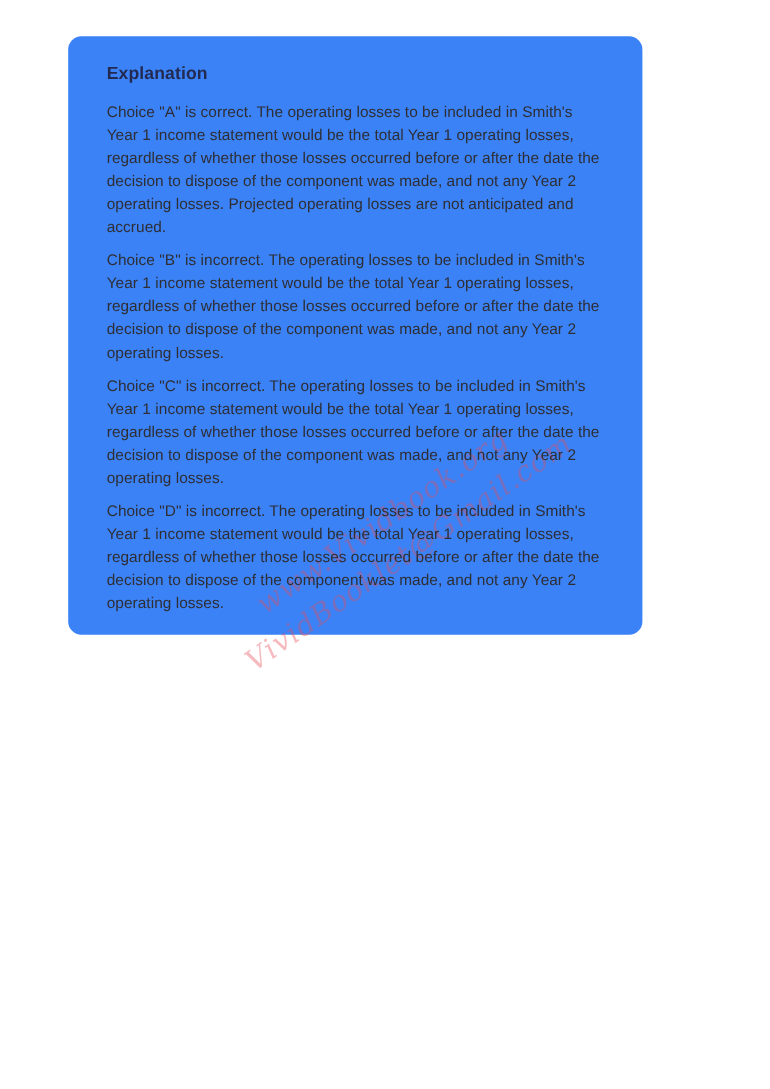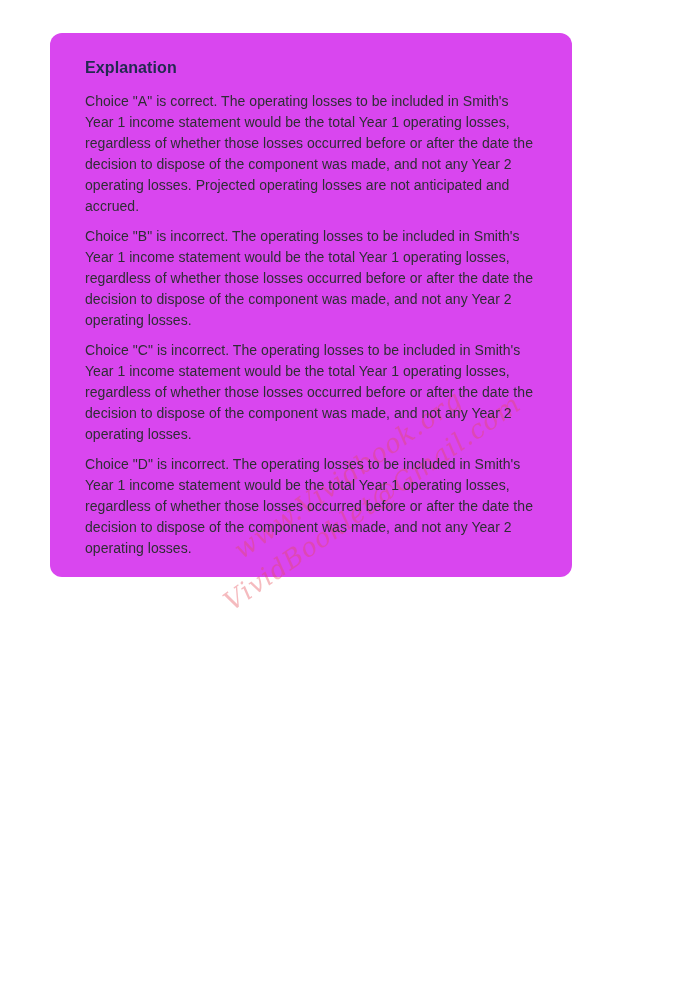--- a/index.html
+++ b/index.html
@@ -10,25 +10,25 @@
   .page {
     position: relative;
     width: 700px;
     height: 990px;
     background: #ffffff;
     overflow: hidden;
     font-family: "Liberation Sans", sans-serif;
   }
   .card {
     position: absolute;
-    left: 50px;
+    left: 62px;
     top: 33px;
     width: 522px;
     height: 544px;
-    background: #d946ef;
+    background: #3b82f6;
     border-radius: 12px;
     box-sizing: border-box;
     padding: 25px 35px 20px 35px;
   }
   .card-content {
     position: relative;
     z-index: 2;
   }
   .card-title {
     margin: 0 0 13px 0;

